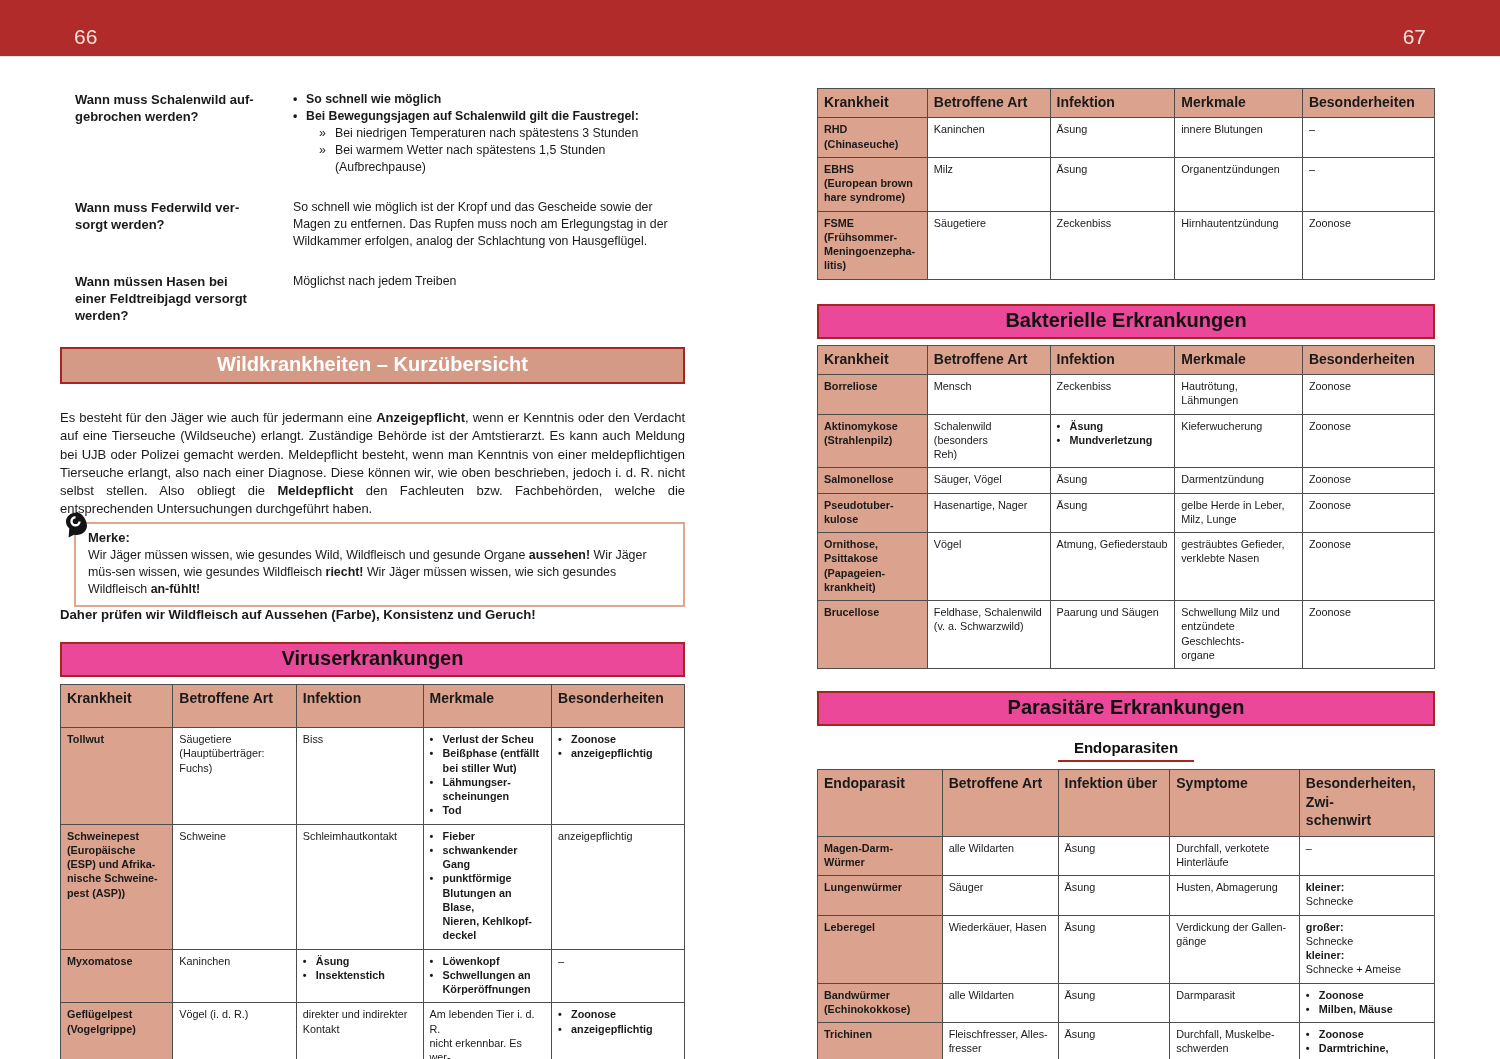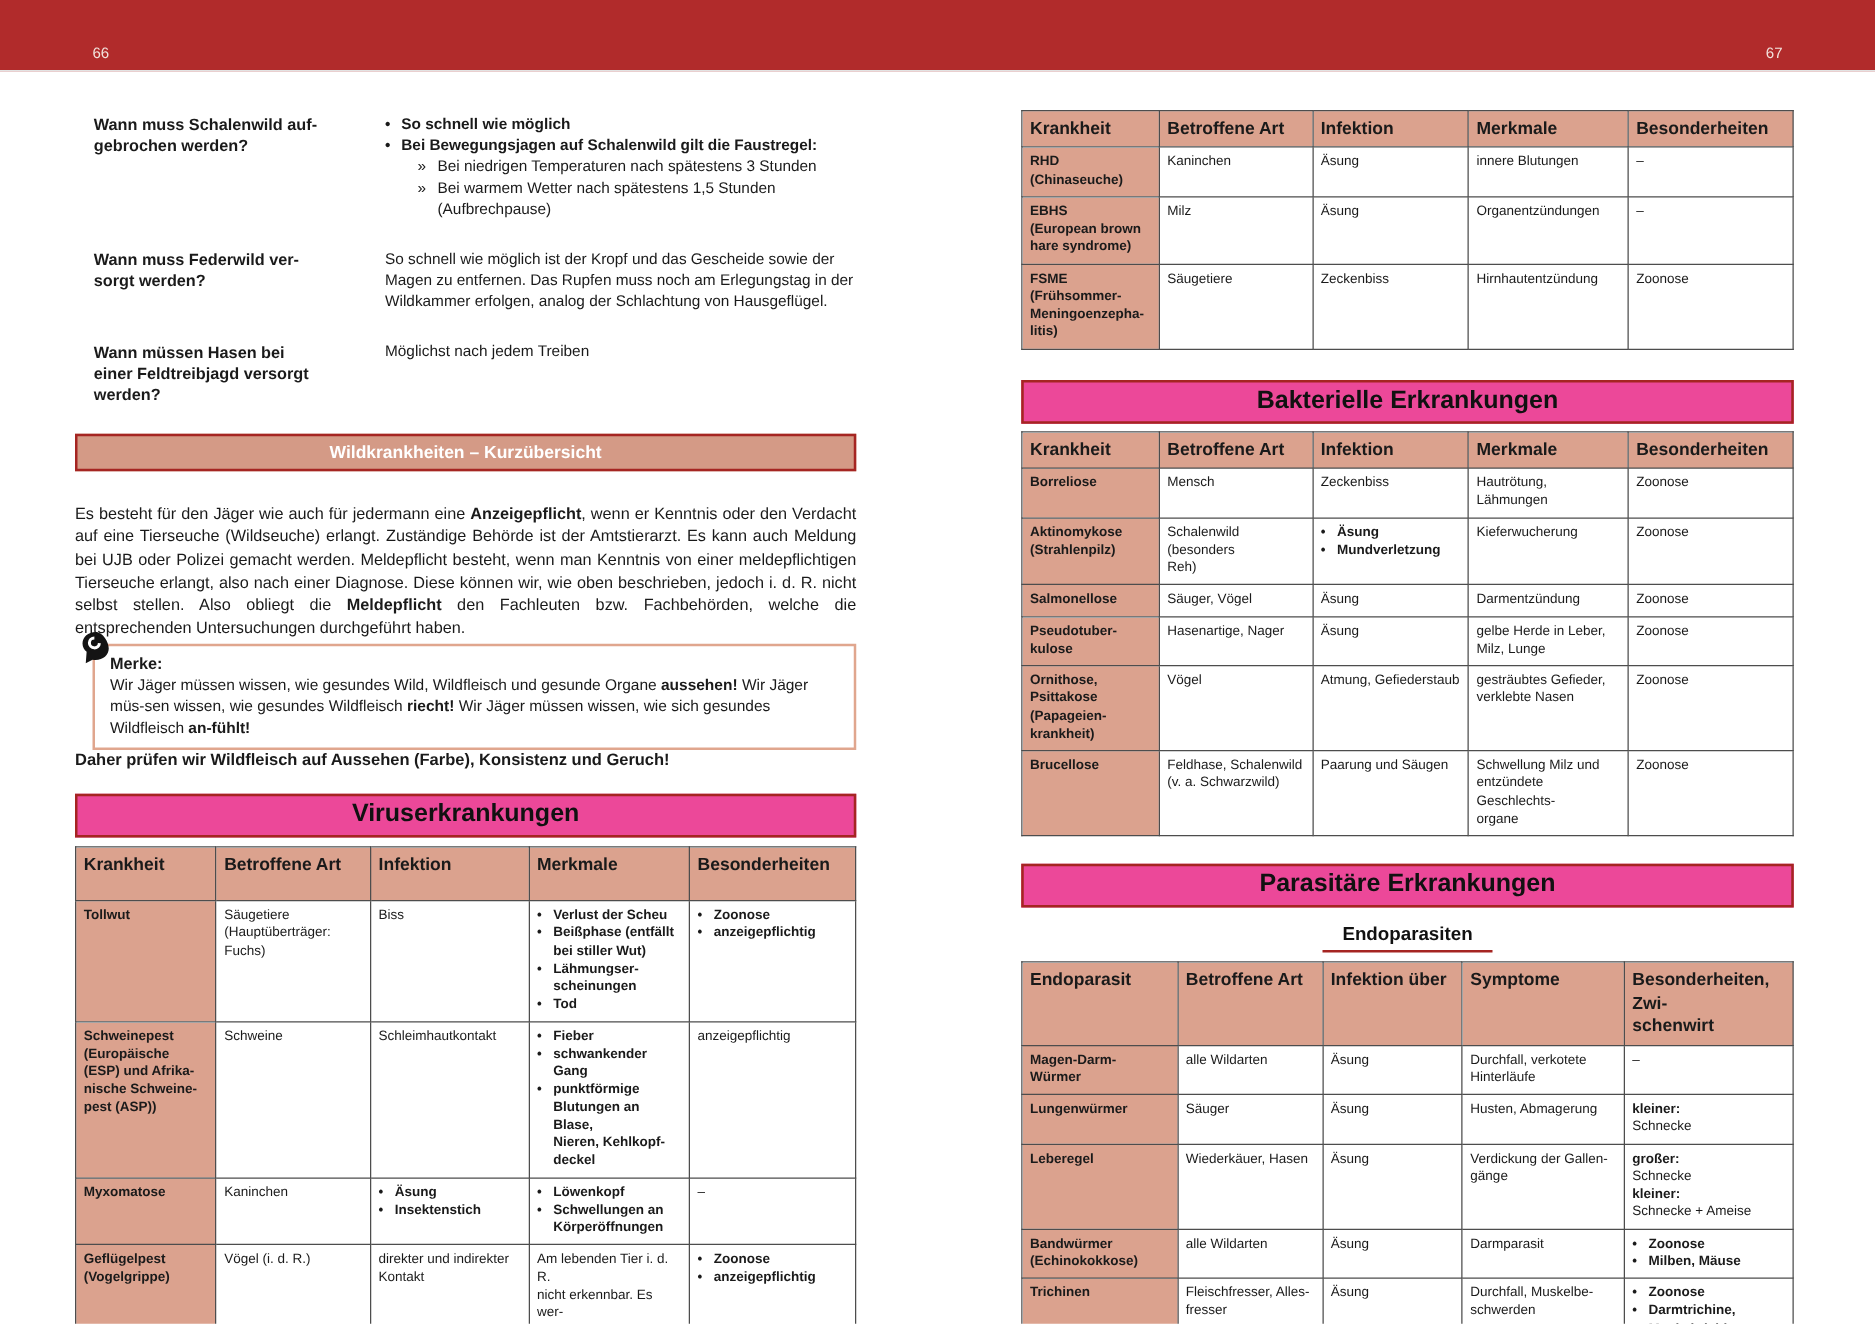--- a/index.html
+++ b/index.html
@@ -6,45 +6,45 @@
   body{
     width:1500px;height:1059px;background:#ffffff;position:relative;
     font-family:"Liberation Sans", sans-serif;color:#1a1a1a;overflow:hidden;
   }
   .b{font-weight:bold;}
   
   .topbar{
     position:absolute;top:0;left:0;width:1500px;height:57px;
     background:var(--top-bar,#b12b2b);box-sizing:border-box;
     display:flex;justify-content:space-between;align-items:flex-end;
-    padding:0 74px 7px 74px;color:#f2e2dc;font-size:12px;
+    padding:0 74px 7px 74px;color:#f2e2dc;font-size:21px;
     border-bottom:1px solid #e3e3e3;
   }
   .page{position:absolute;top:57px;}
   .page-left{left:60px;width:625px;}
   .page-right{left:817px;width:618px;}
 
   
   .qa{margin:34px 0 0 15px;}
-  .qa-row{display:flex;margin-bottom:23px;gap:15px;}
+  .qa-row{display:flex;margin-bottom:23px;}
   .qa-q{width:218px;flex:0 0 218px;font-weight:bold;font-size:13px;line-height:1.32;white-space:pre-line;}
   .qa-a{flex:1;font-size:12.3px;line-height:1.38;}
 
   
   .item{display:flex;align-items:flex-start;}
   .item .mark{flex:0 0 13px;width:13px;}
   .item.s{padding-left:26px;}
   .item.s .mark{flex:0 0 16px;width:16px;}
   .item .txt{white-space:pre-line;}
 
   
   .title-box{
     background:var(--salmon-title,#d49a86);
     border:2px solid var(--accent-red,#a52522);
-    color:#fff;text-align:center;font-weight:bold;font-size:14px;
+    color:#fff;text-align:center;font-weight:bold;font-size:20px;
     padding:4px 0 6px 0;
   }
   .white-title{
     background:#ec4899;border:2px solid var(--accent-red,#a52522);
     text-align:center;font-weight:bold;font-size:20px;color:#111;
     padding:3px 0 5px 0;
   }
   .intro{font-size:13px;line-height:1.4;text-align:justify;margin-top:25px;}
 
   .merke{

